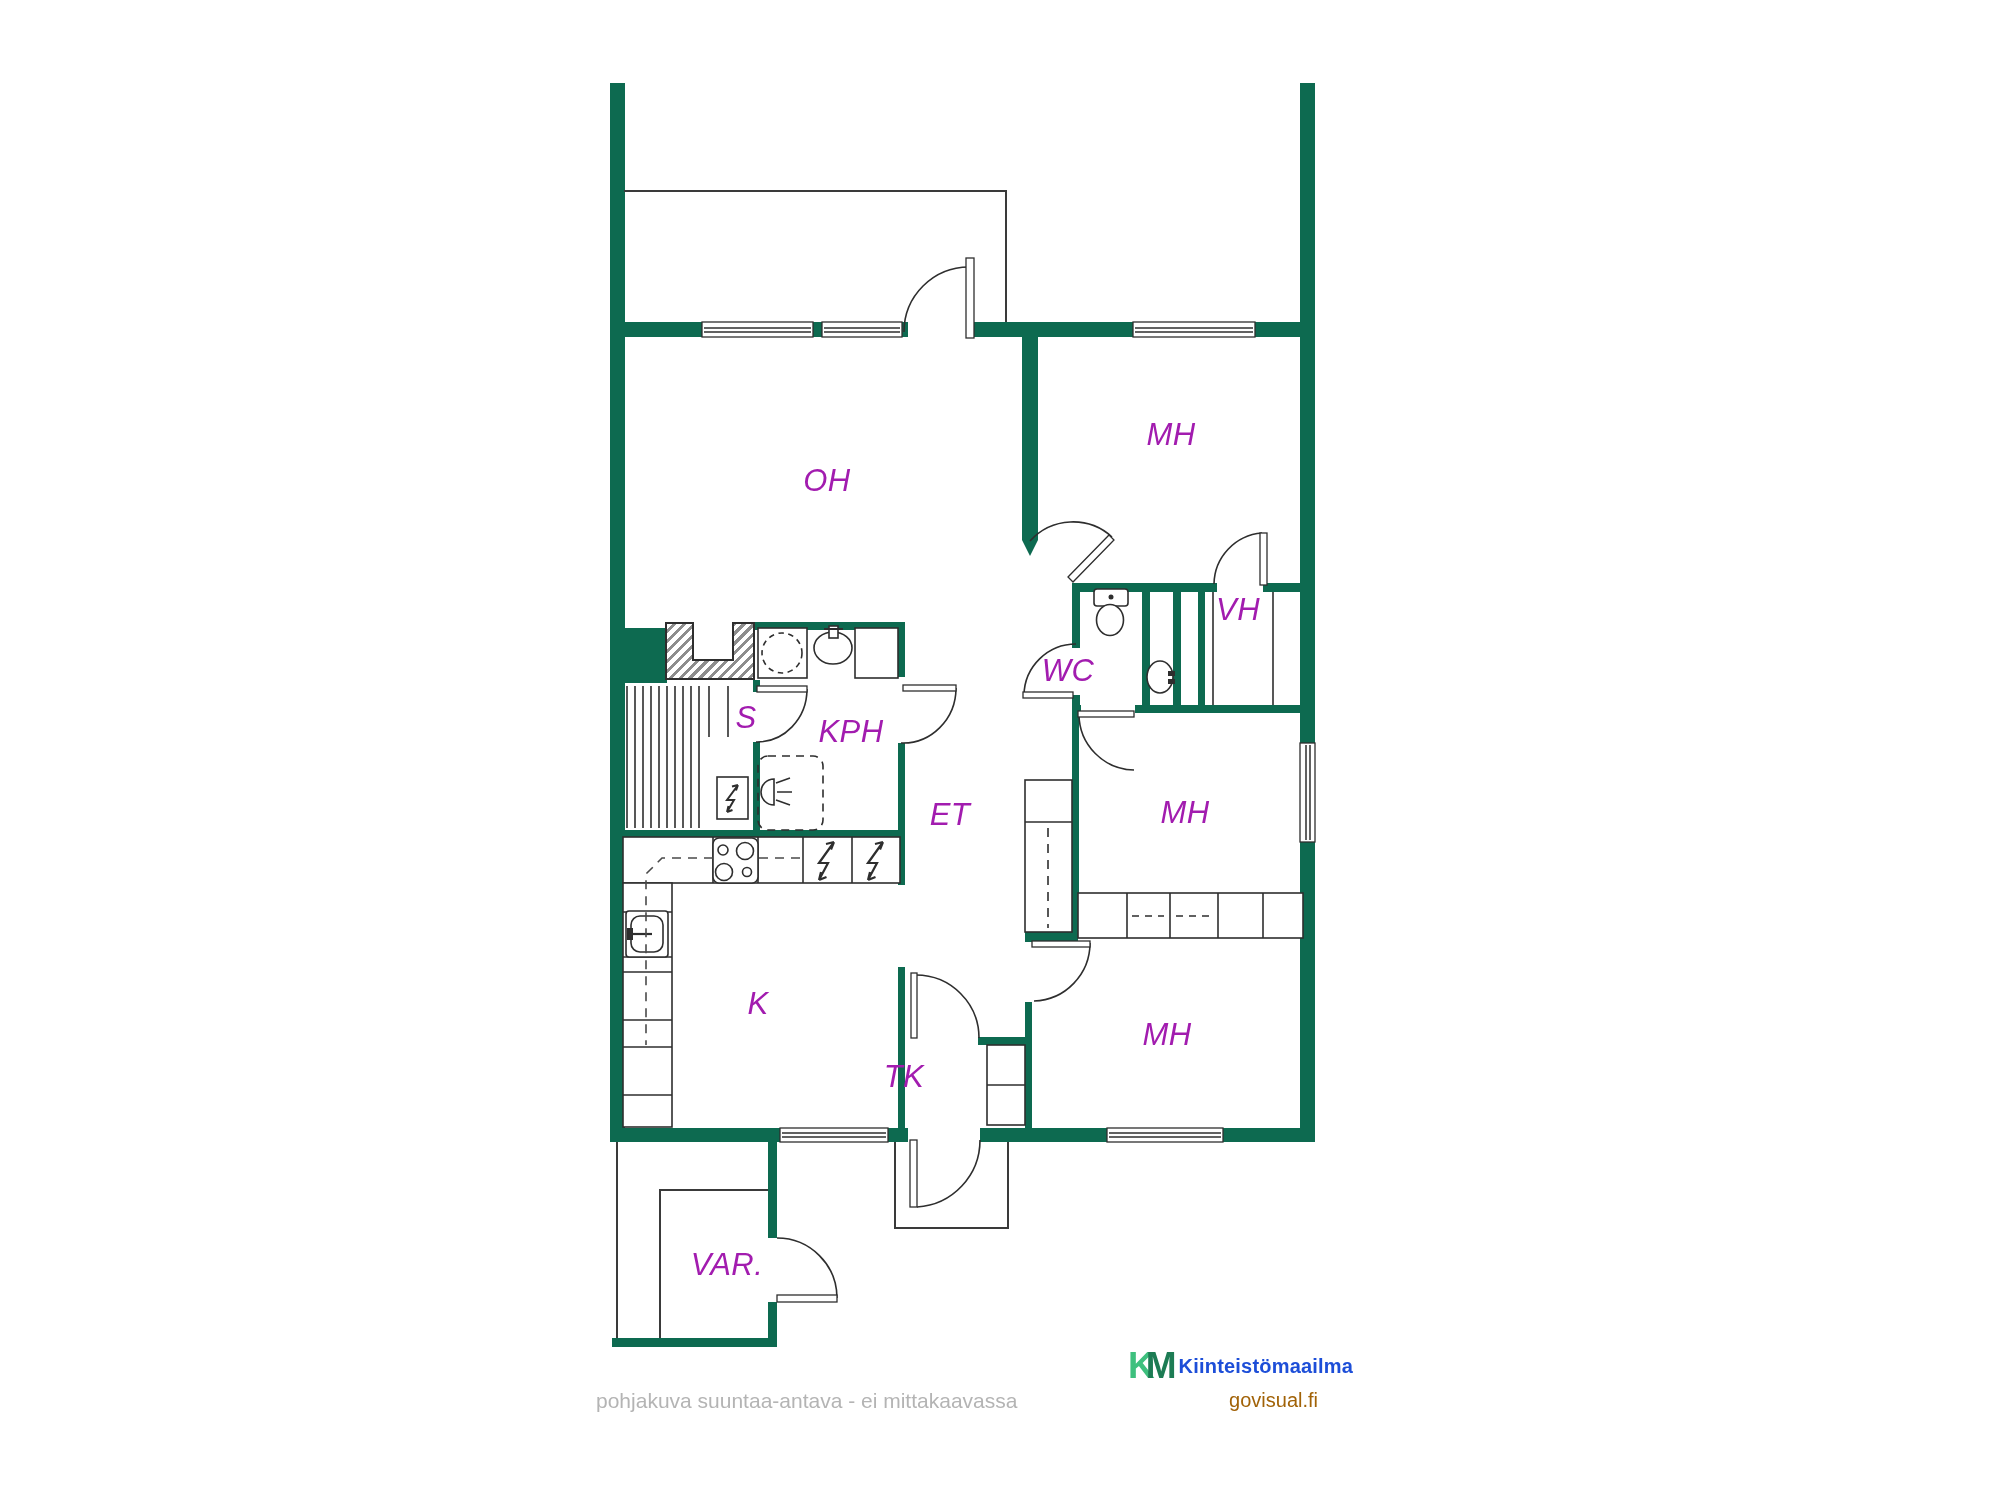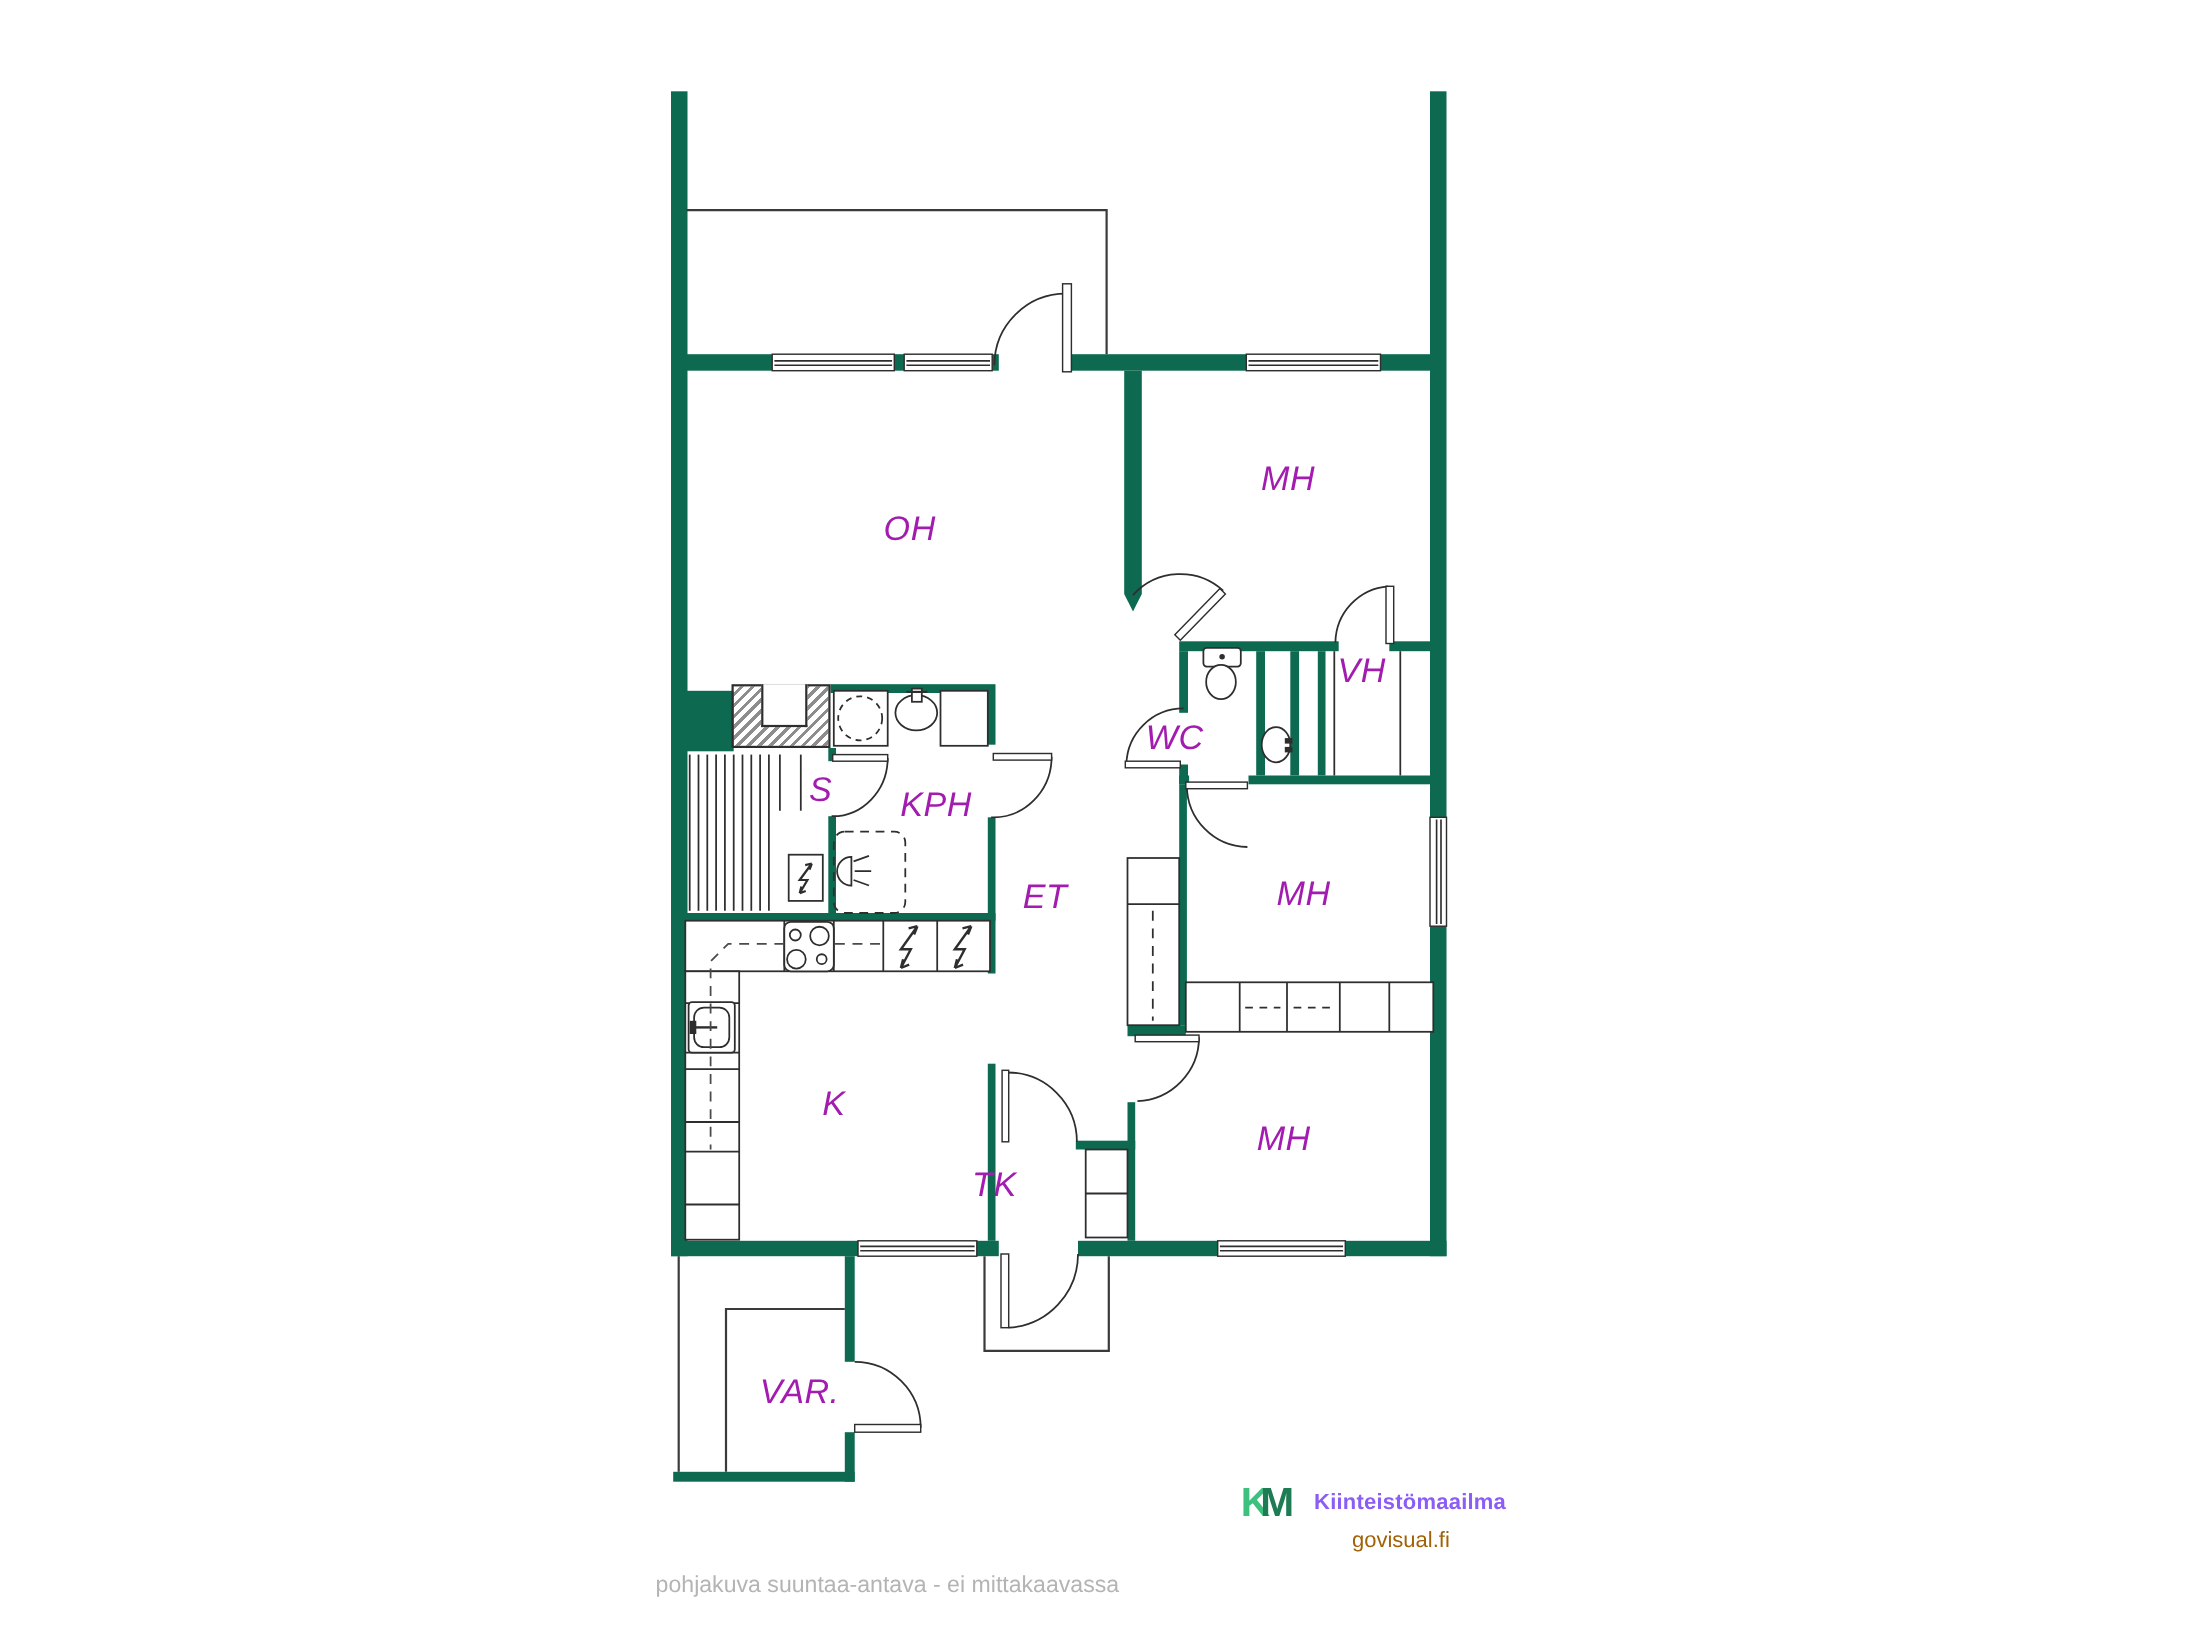--- a/index.html
+++ b/index.html
@@ -6,26 +6,26 @@
   .canvas{position:relative;width:2000px;height:1500px;background:#ffffff;overflow:hidden;
           font-family:"Liberation Sans",sans-serif;}
   .plan-svg{position:absolute;left:0;top:0;}
   .room-label{position:absolute;transform:translate(-50%,-50%);font-size:31px;color:#a21caf;
               letter-spacing:.5px;white-space:nowrap;font-style:italic;}
   .chimney{position:absolute;left:665px;top:622px;width:90px;height:58px;box-sizing:border-box;
            border:2px solid #2e2e2e;
            background:repeating-linear-gradient(135deg,#ffffff 0 4px,#8d8d8d 4px 7px);}
   .chimney-notch{position:absolute;left:25px;top:-2px;width:42px;height:39px;box-sizing:border-box;
            background:#ffffff;border:2px solid #2e2e2e;border-top:none;}
-  .footer-disclaimer{position:absolute;left:596px;top:1389px;font-size:21px;color:#b4b4b4;margin-top:40px;}
+  .footer-disclaimer{position:absolute;left:596px;top:1389px;font-size:21px;color:#b4b4b4;}
   .brand{position:absolute;left:1128px;top:1350px;display:flex;align-items:center;}
   .monogram{font-weight:800;font-size:37px;line-height:32px;letter-spacing:-2px;}
   .monogram .k{color:#3ec07e;}
   .monogram .m{color:#1d7c54;margin-left:-7px;}
-  .brand-name{font-size:20px;font-weight:bold;color:#8b5cf6;margin-left:20px;letter-spacing:.2px;}
+  .brand-name{font-size:20px;font-weight:bold;color:#1d4ed8;margin-left:4px;letter-spacing:.2px;}
   .watermark{position:absolute;left:1160px;top:1389px;width:158px;text-align:right;
              font-size:20px;color:#a16207;}
 </style>
 </head>
 <body>
 
 <div class="canvas">
 
 <svg class="plan-svg" width="2000" height="1500" viewBox="0 0 2000 1500">
 

